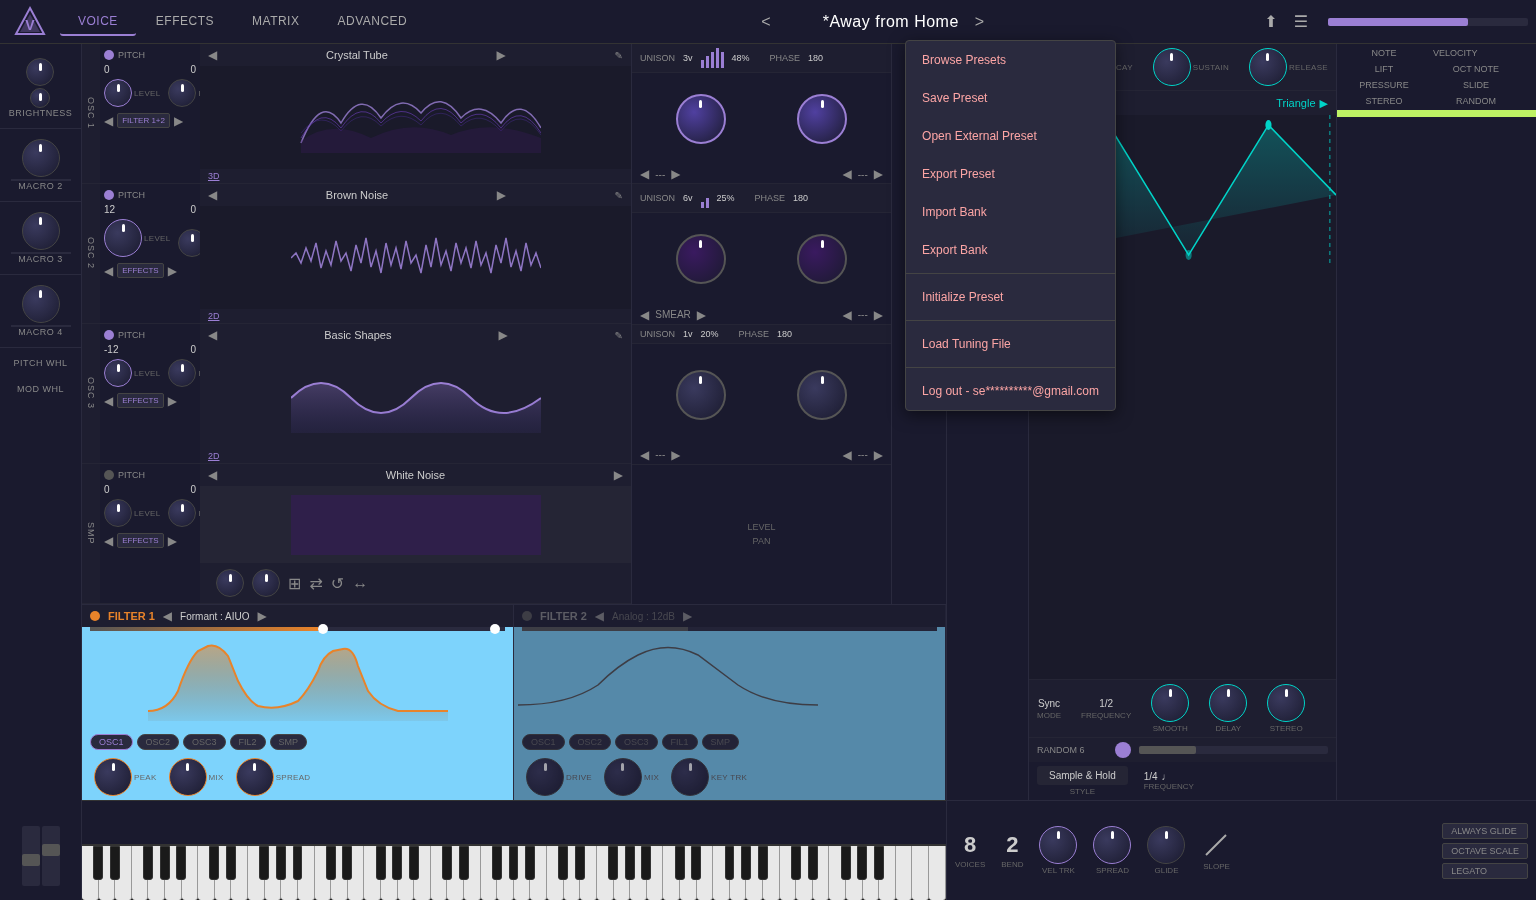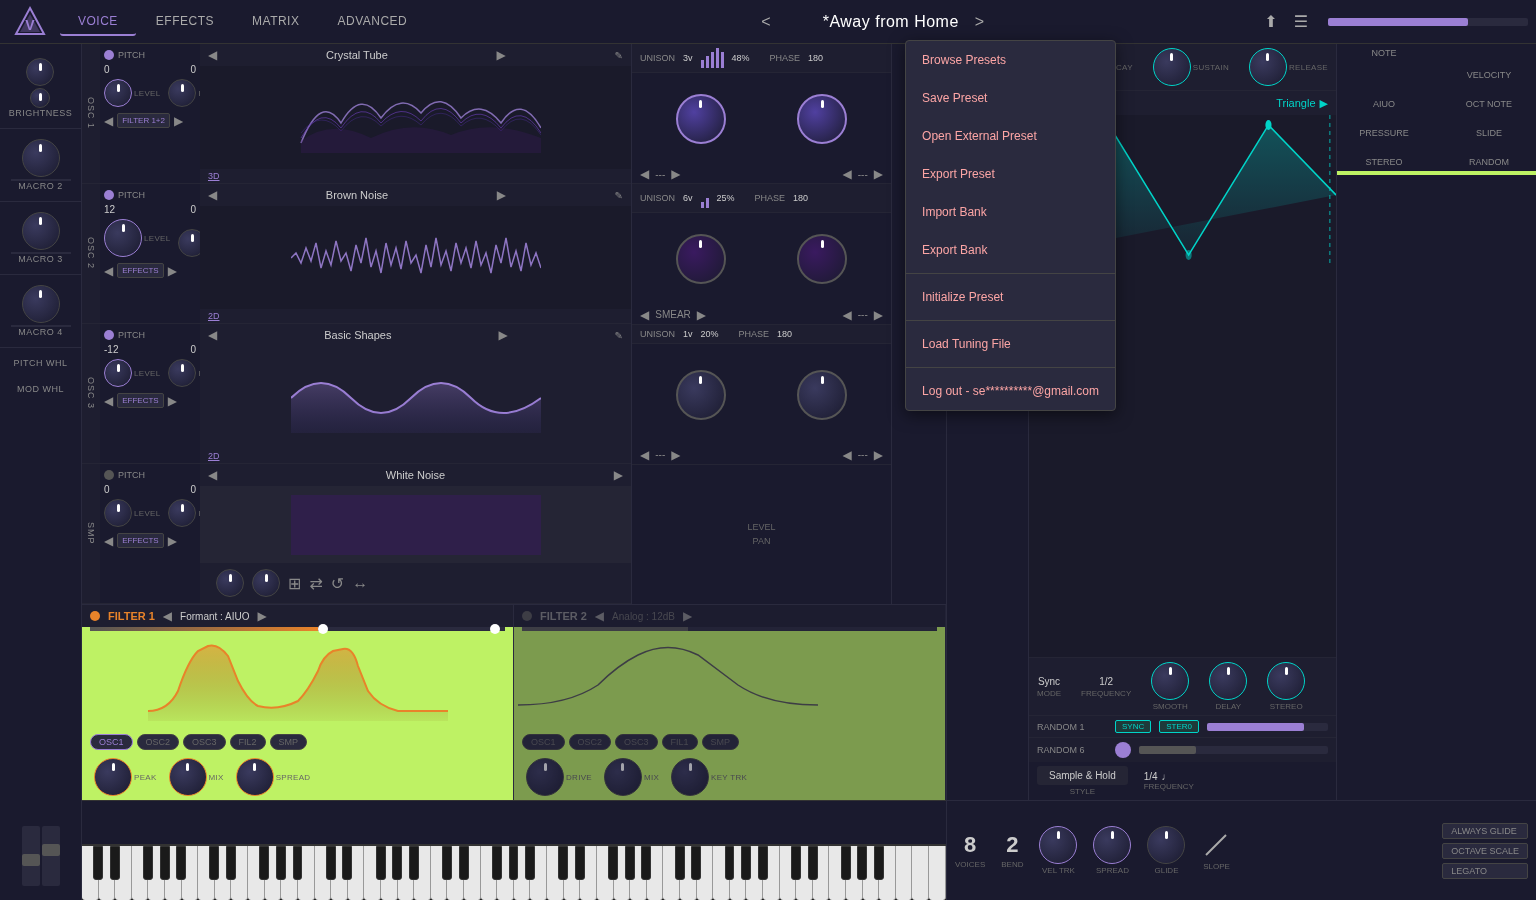--- a/index.html
+++ b/index.html
@@ -282,21 +282,21 @@
     }
 
     
     .filter-area {
       height: 196px;
       display: flex;
       border-top: 1px solid #2a2a3e;
     }
     .filter-section {
       flex: 1;
-      background: #bef264;
+      background: #7dd3fc;
       border-right: 1px solid #2a2a3e;
       display: flex;
       flex-direction: column;
     }
     .filter-header {
       display: flex;
       align-items: center;
       padding: 4px 8px;
       background: #1e1e30;
       gap: 8px;
@@ -1132,28 +1132,20 @@
           <div class="lfo-ctrl-group">
             <div class="knob knob-md knob-teal"></div>
             <span class="lfo-ctrl-label">DELAY</span>
           </div>
           <div class="lfo-ctrl-group">
             <div class="knob knob-md knob-teal"></div>
             <span class="lfo-ctrl-label">STEREO</span>
           </div>
         </div>
 
-        <div style="display:flex;align-items:center;padding:4px 8px;gap:8px;background:#1e1e30;border-top:1px solid #252535;">
-          <span class="random-label">RANDOM 1</span>
-          <div class="random-tag">SYNC</div>
-          <div class="random-tag">STER0</div>
-          <div style="flex:1;height:8px;background:#2a2a3e;border-radius:2px;">
-            <div style="width:80%;height:100%;background:#9b7fd4;border-radius:2px;"></div>
-          </div>
-        </div>
 
         <div style="display:flex;align-items:center;padding:4px 8px;gap:8px;background:#1e1e30;border-top:1px solid #252535;">
           <span class="random-label">RANDOM 6</span>
           <div style="width:16px;height:16px;border-radius:50%;background:#9b7fd4;"></div>
           <div style="flex:1;height:8px;background:#2a2a3e;border-radius:2px;">
             <div style="width:30%;height:100%;background:#555;border-radius:2px;"></div>
           </div>
         </div>
 
         <div class="sample-hold-section">
@@ -1166,24 +1158,24 @@
               <span>1/4</span>
               <span>♩</span>
             </div>
             <div style="font-size:8px;color:#666;text-align:center;">FREQUENCY</div>
           </div>
         </div>
 
       </div>
 
       <div style="width:200px;display:flex;flex-direction:column;border-left:1px solid #2a2a3e;background:#1a1a2e;">
-        <div style="display:flex;flex-wrap:wrap;gap:19px;padding:4px;border-bottom:4px solid #bef264;">
+        <div style="display:flex;flex-wrap:wrap;gap:6px;padding:4px;border-bottom:7px solid #bef264;">
           <span style="font-size:9px;color:#888;width:45%;text-align:center;">NOTE</span>
-          <span style="font-size:9px;color:#888;width:45%;text-align:center;margin-top:22px;">VELOCITY</span>
-          <span style="font-size:9px;color:#888;width:45%;text-align:center;">AIUO</span>
+          <span style="font-size:9px;color:#888;width:45%;">VELOCITY</span>
+          <span style="font-size:9px;color:#888;width:45%;text-align:center;">LIFT</span>
           <span style="font-size:9px;color:#888;width:45%;text-align:center;">OCT NOTE</span>
           <span style="font-size:9px;color:#888;width:45%;text-align:center;">PRESSURE</span>
           <span style="font-size:9px;color:#888;width:45%;text-align:center;">SLIDE</span>
           <span style="font-size:9px;color:#888;width:45%;text-align:center;">STEREO</span>
           <span style="font-size:9px;color:#888;width:45%;text-align:center;">RANDOM</span>
         </div>
       </div>
 
     </div>
 

